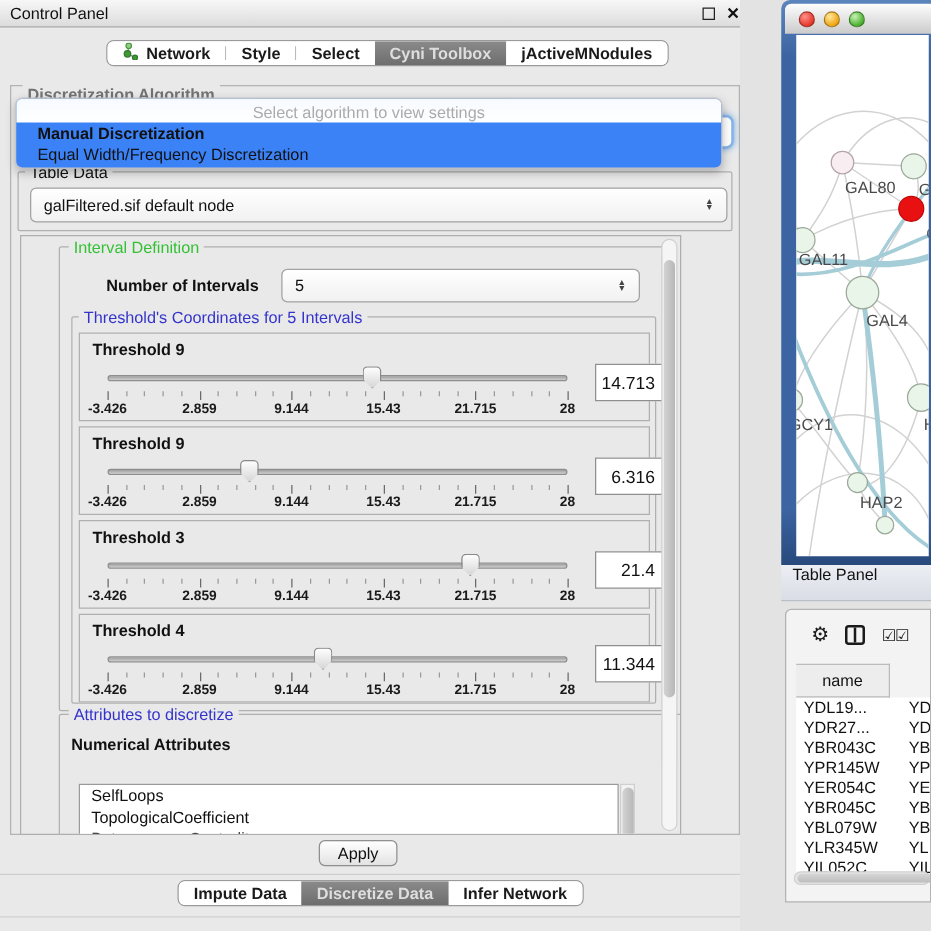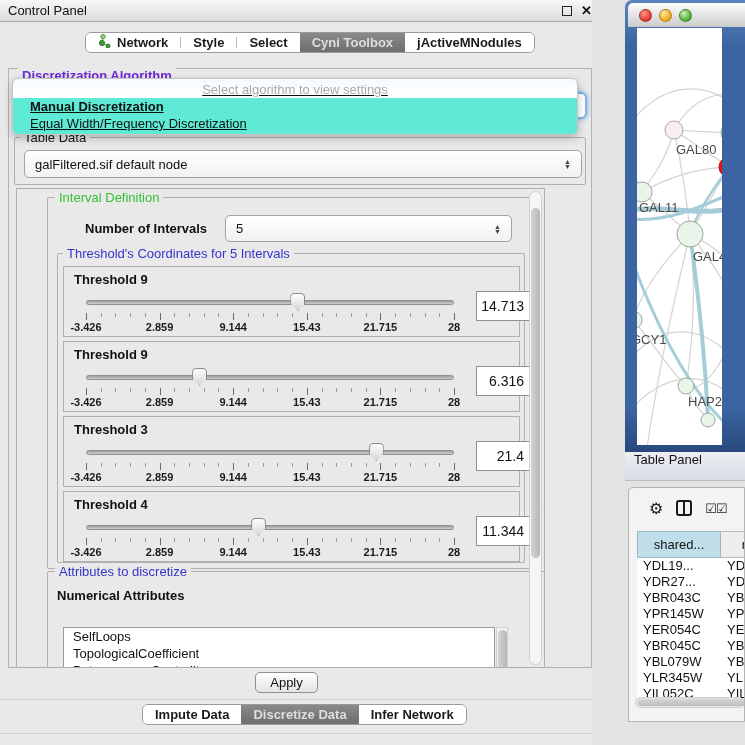--- a/index.html
+++ b/index.html
@@ -16,29 +16,29 @@
 
   .tabstrip { display:flex; background:#fff; border:1px solid #9a9a9a; border-radius:6px; overflow:hidden; height:21px; align-items:stretch; font-size:13px; font-weight:bold; }
   #toptabs { left:85px; top:32px; }
   .tabseg { display:flex; align-items:center; padding:0 12px; background:#fff; color:#1a1a1a; position:relative; }
   .tabseg.sel { background:linear-gradient(#8a8a8a,#6e6e6e); color:#dedede; }
   .tabsep { width:1px; background:#b9b9b9; margin:4px 0; }
   .neticon { margin-right:6px; display:inline-block; }
 
   #outerbox { left:8px; top:68px; width:584px; height:600px; border:1px solid #b3b3b3; background:#e9e9e9; }
   .grouplabel { position:absolute; background:#e9e9e9; padding:0 4px; font-size:13px; z-index:2; }
-  .glab-gray { color:#6d28d9;text-align:right; }
+  .glab-gray { color:#737373;text-align:right; }
   .glab-green { color:#35c135; }
   .glab-blue { color:#3434cc; }
   .groupbox { position:absolute; border:1px solid #b0b0b0; border-radius:2px; }
 
   .combo { position:absolute; background:linear-gradient(#ffffff,#f1f1f1); border:1px solid #a3a3a3; border-radius:5px; display:flex; align-items:center; font-size:13px; padding:0 10px; }
   .combo .spin { margin-left:auto; display:flex; flex-direction:column; line-height:5px; font-size:7px; color:#444; }
 
-  #algo-popup { left:12px; top:78px; width:566px; height:57px; background:#5eead4; border:1px solid #c6c6c6; border-radius:6px; box-shadow:0 3px 8px rgba(0,0,0,.25); z-index:5; font-size:13px; overflow:hidden;text-decoration:underline; }
+  #algo-popup { left:12px; top:78px; width:566px; height:57px; background:#3b82f6; border:1px solid #c6c6c6; border-radius:6px; box-shadow:0 3px 8px rgba(0,0,0,.25); z-index:5; font-size:13px; overflow:hidden; }
   #algo-popup .ph { text-align:center; color:#ababab; padding-top:3px; height:19px; background:linear-gradient(#f6faff,#ffffff); }
   #algo-popup .opt { padding:1px 17px; }
   #algo-popup .opt.first { font-weight:bold; }
   #hidden-combo { left:545px; top:92px; width:42px; height:27px; border-radius:6px; background:#fff; border:2px solid #85b4e8; box-shadow:0 0 5px #6fa8e6; z-index:4; }
 
   #scrollview { left:16px; top:188px; width:529px; height:480px; border:1px solid #aeaeae; background:#e9e9e9; overflow:hidden; }
   .vscroll { position:absolute; background:#f5f5f5; border:1px solid #d0d0d0; border-radius:7px; }
   .vthumb { position:absolute; left:1px; width:9px; border-radius:5px; background:linear-gradient(90deg,#d3d3d3,#b7b7b7); }
 
   .bold13 { font-size:13px; font-weight:bold; }
@@ -66,21 +66,21 @@
   .hline { position:absolute; left:0; width:600px; height:1px; background:#cfcfcf; }
 
   
   #rightbg { left:592px; top:0; width:153px; height:745px; background:#e3e3e3; }
   #net-window { left:625px; top:0; width:120px; height:452px; background:linear-gradient(180deg,#5c84bd 0%,#3c64a2 10%,#3c64a2 90%,#27497c 100%); border-radius:7px 0 0 0; }
   #net-titlebar { position:absolute; left:3px; top:3px; right:0; height:24px; background:linear-gradient(#fdfdfd,#cbcbcb); border-radius:5px 0 0 0; display:flex; align-items:center; padding-left:11px; gap:7px; }
   .tl { width:13px; height:13px; border-radius:50%; border:1px solid rgba(0,0,0,.3); }
   .tl.red { background:radial-gradient(circle at 35% 30%, #ff9189, #e4372b 70%); }
   .tl.yellow { background:radial-gradient(circle at 35% 30%, #ffe9a0, #efa512 70%); }
   .tl.green { background:radial-gradient(circle at 35% 30%, #c8f3b4, #49b02e 70%); }
-  #net-canvas { position:absolute; left:12px; top:28px; width:85px; height:417px; background:#fff; overflow:hidden; }
+  #net-canvas { position:absolute; left:12px; top:28px; width:106px; height:417px; background:#fff; overflow:hidden; }
 
   #tablepanel-bar { left:625px; top:452px; width:120px; height:29px; background:linear-gradient(#eceef3,#d9dde5); border-bottom:1px solid #b9bec8; display:flex; padding-left:9px; font-size:13px; }
   #table-window { left:628px; top:487px; width:117px; height:235px; background:#f3f3f3; border:1px solid #b3b3b3; border-radius:5px 0 0 0; overflow:hidden; }
   #tbl-toolbar { position:absolute; left:0; top:0; right:0; height:40px; display:flex; align-items:center; gap:13px; padding-left:20px; }
   .gear { font-size:16px; color:#1a1a1a; }
   .splitcol { width:16px; height:16px; border:2px solid #1a1a1a; border-radius:3px; position:relative; }
   .splitcol:before { content:""; position:absolute; left:5px; top:0; bottom:0; width:2px; background:#1a1a1a; }
   .cbpair { font-size:13px; letter-spacing:-1px; color:#1a1a1a; white-space:nowrap; }
   #tbl-grid { position:absolute; left:8px; top:43px; width:160px; font-size:13px; }
   .th-row, .td-row { display:flex; }
@@ -430,21 +430,20 @@
 </div>
 
 <div class="abs" id="table-window">
   <div id="tbl-toolbar">
     <span class="gear">⚙</span>
     <span class="splitcol"></span>
     <span class="cbpair">☑☑</span>
   </div>
   <div id="tbl-grid">
     <div class="th-row">
-      <div class="th c1">shared...</div>
       <div class="th c2">name</div>
     </div>
     <div class="td-rows" id="tbl-rows">
         <div class="td-row">
           <div class="td c1">YDL19...</div>
           <div class="td c2">YDL19</div>
         </div>
         <div class="td-row">
           <div class="td c1">YDR27...</div>
           <div class="td c2">YDR27</div>

